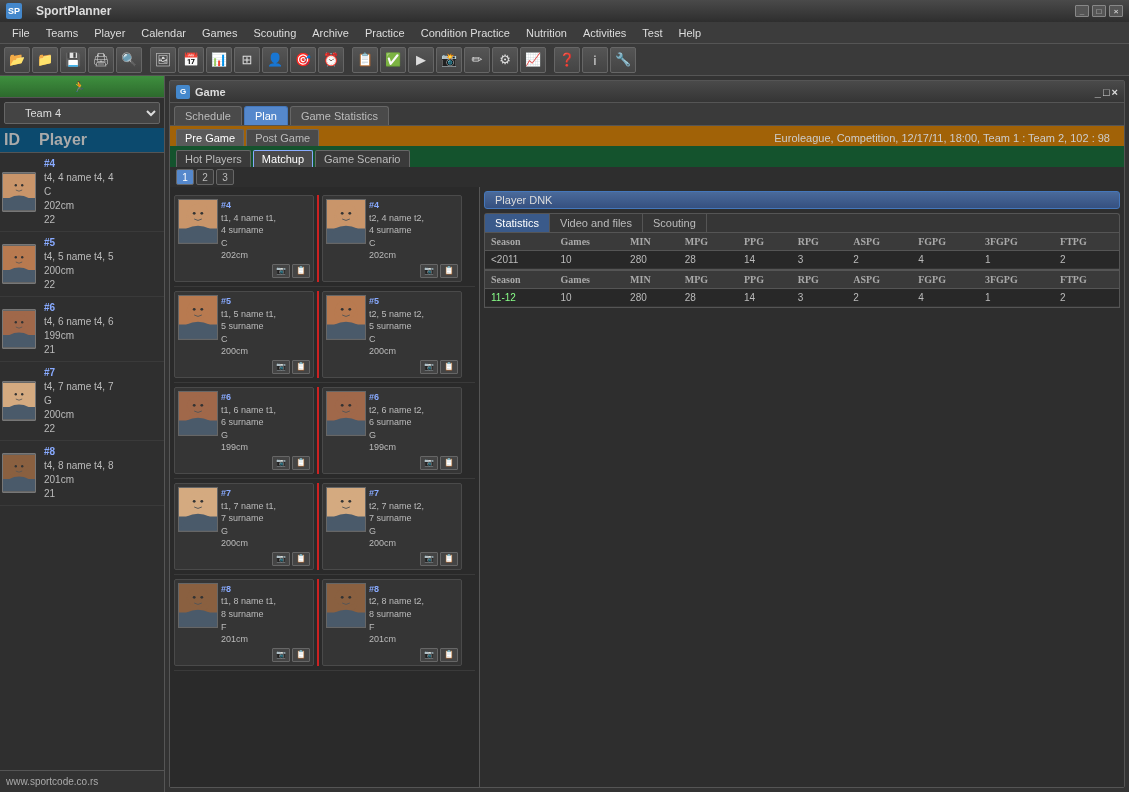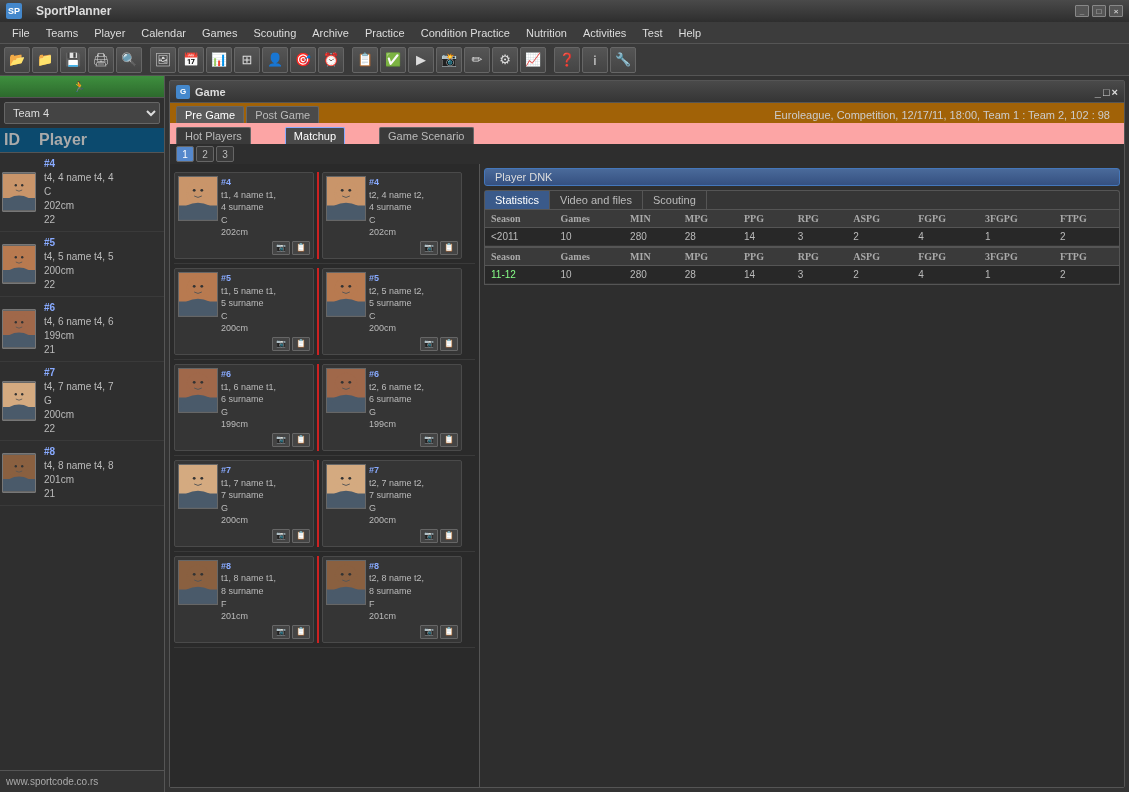--- a/index.html
+++ b/index.html
@@ -106,21 +106,21 @@
       font-size: 10px; color: #fff;
       border-bottom: 1px solid #555;
     }
     #team-selector {
       margin: 4px;
       height: 22px;
       background: #444;
       border: 1px solid #666;
       color: #ddd;
       font-size: 11px;
-      padding: 0 4px;
+      padding: 0 16px;
       width: calc(100% - 8px);
       border-radius: 2px;
     }
     #player-list-header {
       display: grid;
       grid-template-columns: 35px 1fr;
       background: #0c4a6e;
       border-bottom: 1px solid #555;
       padding: 3px 4px;
       font-size: 16px;
@@ -234,22 +234,21 @@
       font-size: 11px;
       color: #bbb;
       margin-right: 2px;
     }
     .subtab.active { background: #5a5a5a; color: #fff; }
 
     
     .inner-tab-bar {
       display: flex;
       padding: 4px 6px 0;
-      background: #fca5a5;
-      gap: 32px;
+      background: #14532d;
     }
     .inner-tab {
       padding: 2px 8px;
       background: #3a3a3a;
       border: 1px solid #666;
       border-bottom: none;
       border-radius: 2px 2px 0 0;
       cursor: pointer;
       font-size: 11px;
       color: #bbb;
@@ -608,20 +607,25 @@
       <div id="game-window-titlebar">
         <span class="win-icon">G</span>
         <span>Game</span>
         <div class="win-controls">
           <div class="win-btn">_</div>
           <div class="win-btn">□</div>
           <div class="win-btn">×</div>
         </div>
       </div>
 
+      <div class="tab-bar">
+        <div class="tab">Schedule</div>
+        <div class="tab active">Plan</div>
+        <div class="tab">Game Statistics</div>
+      </div>
 
       <div class="subtab-bar">
         <div class="subtab active">Pre Game</div>
         <div class="subtab">Post Game</div>
         <span style="flex:1;"></span>
         <span style="color:#ccc;font-size:11px;padding:2px 8px;align-self:center;">Euroleague, Competition, 12/17/11, 18:00, Team 1  :  Team 2, 102 : 98</span>
       </div>
 
       <div class="inner-tab-bar">
         <div class="inner-tab">Hot Players</div>

